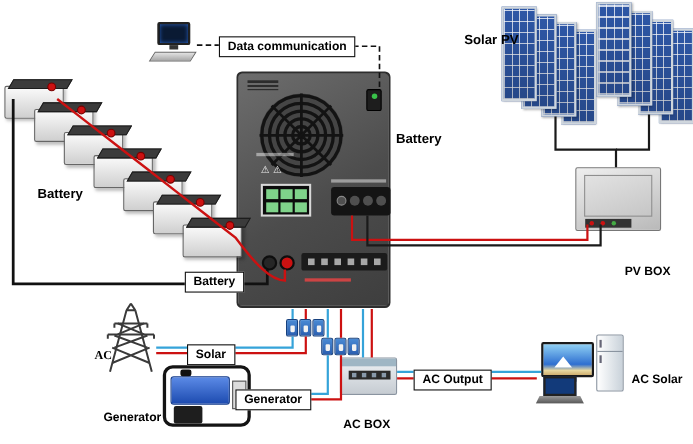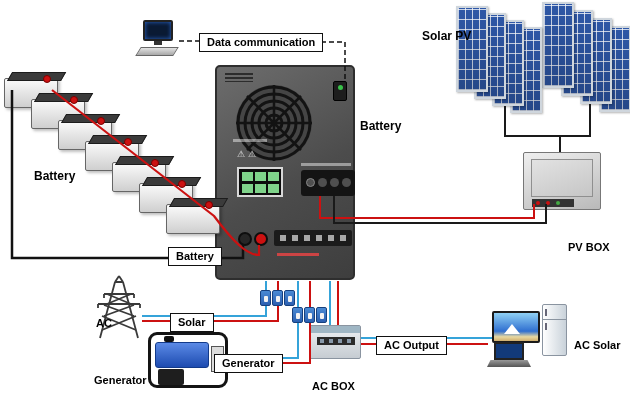--- a/index.html
+++ b/index.html
@@ -15,21 +15,21 @@
   .lb-datacomm  { left:199px; top:33px; }
   .lb-batlink   { left:168px; top:247px; }
   .lb-pvinput   { left:385px; top:209px; }
   .lb-mains     { left:170px; top:313px; }
   .lb-genlink   { left:214px; top:354px; }
   .lb-acoutput  { left:376px; top:336px; }
   .lb-solarpv   { left:422px; top:30px;  font-size:12px; }
   .lb-inverter  { left:360px; top:120px; font-size:12px; }
   .lb-battery   { left:34px;  top:170px; font-size:12px; }
   .lb-pvbox     { left:568px; top:216px;margin-top:26px; }
-  .lb-ac        { left:96px;  top:318px; }
+  .lb-ac        { left:86px;  top:318px;font-family:Liberation Serif, serif; }
   .lb-generator { left:94px;  top:375px; }
   .lb-acbox     { left:312px; top:362px;margin-top:19px; }
   .lb-acload    { left:574px; top:340px; }
 
   
   .battery { width:54px; height:30px; background:linear-gradient(180deg,#fbfbfb,#cfcfcf);
              border:1px solid #666; border-radius:2px; box-shadow:2px 2px 3px rgba(0,0,0,.25); }
   .battery::before { content:""; position:absolute; left:2px; top:-7px; width:52px; height:7px;
              background:#3b3b3b; border:1px solid #1c1c1c; transform:skewX(-30deg); transform-origin:bottom left; }
   .battery::after { content:""; position:absolute; top:-4px; right:6px; width:6px; height:6px;

